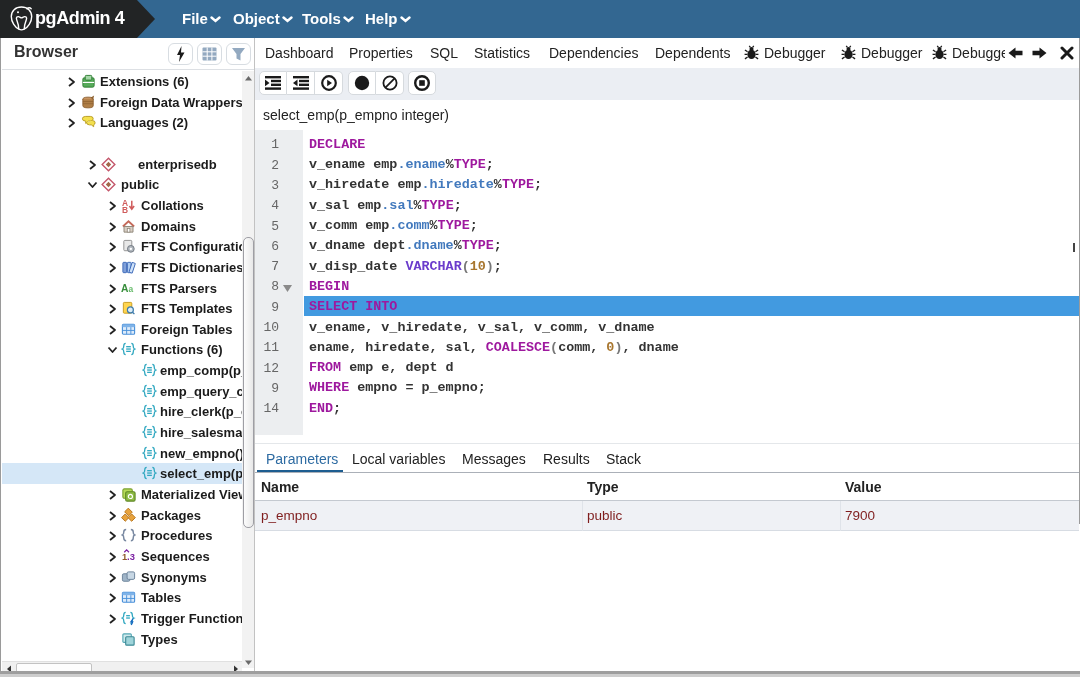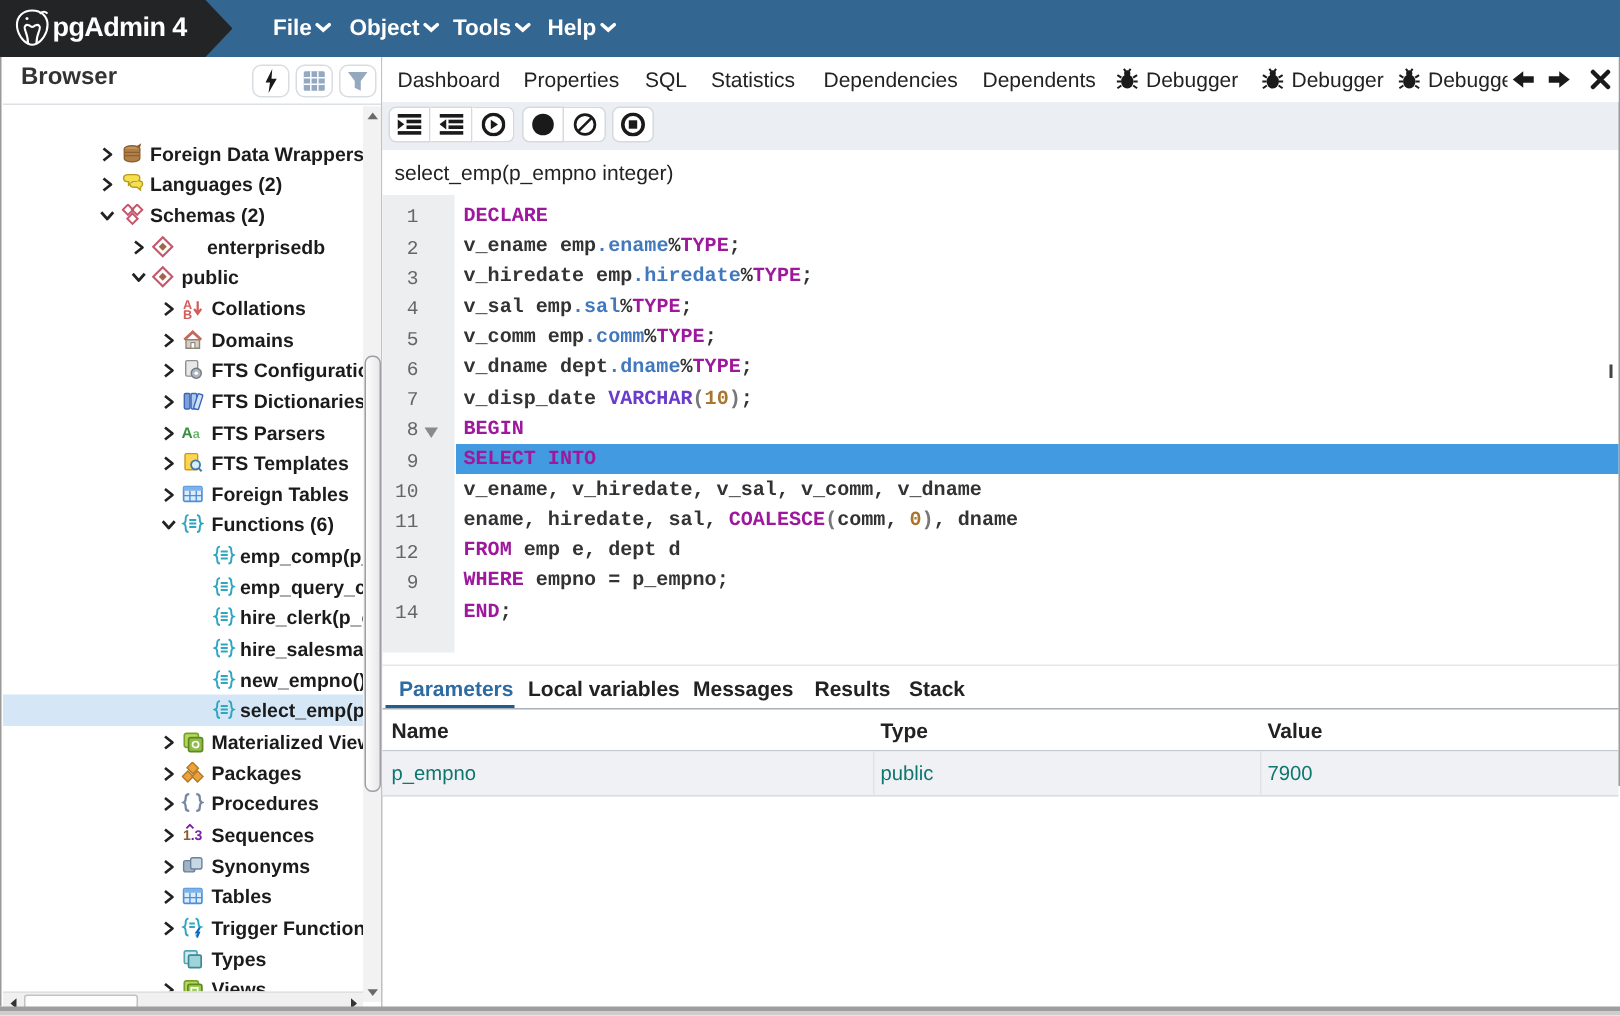--- a/index.html
+++ b/index.html
@@ -68,31 +68,31 @@
 .cline { position:absolute; left:54px; font-size:13.4px; font-weight:bold; color:#333; white-space:pre; }
 #hl9 { position:absolute; left:49px; top:165.5px; width:775px; height:20.3px; background:#429ae0; }
 .kw { color:#9e189e; }
 .bi { color:#6b3ccc; }
 .at { color:#4279bd; }
 .nm { color:#a8762e; }
 .pn { color:#777; }
 
 
 #btabs { position:absolute; left:0; top:405px; width:824px; height:29px; background:#fff; border-top:1px solid #e4e7ea; }
-.btab { position:absolute; top:7px; font-size:14px; color:#222;font-weight:bold; }
+.btab { position:absolute; top:7px; font-size:14px; color:#222; }
 #bt-underline { position:absolute; left:2px; top:26px; width:86px; height:3px; background:#1d5d90; }
 
 
 #ptable { position:absolute; left:0; top:434px; width:824px; }
 #thead { position:absolute; left:0; top:0; width:824px; height:29px; background:#fff;
   border-top:1px solid #abb0b8; border-bottom:1px solid #c4c9d0; }
 #thead div { position:absolute; top:6px; font-size:14px; font-weight:bold; color:#222; }
 #trow { position:absolute; left:0; top:29px; width:824px; height:30px; background:#eff1f5;
   border-bottom:1px solid #d7dce3; }
-#trow div { position:absolute; top:7px; font-size:13.5px; color:#0f766e; }
+#trow div { position:absolute; top:7px; font-size:13.5px; color:#7f1d1d; }
 .colsep { position:absolute; width:1px; background:#dfe3e9; }
 </style>
 </head>
 <body>
 <div id="win">
 
   <div id="hdr">
     <div id="hdrdark"></div>
     <svg class="abs" style="left:7px;top:4px" width="29" height="30" viewBox="0 0 29 30">
       <g fill="none" stroke="#fff" stroke-width="1.4" stroke-linecap="round" stroke-linejoin="round">
@@ -138,20 +138,33 @@
             </g>
           </svg>
       </div>
       <div class="tbtn" style="left:224px">
         <svg width="23" height="20" viewBox="0 0 23 20">
             <path d="M5 4 H18 L13.5 10 V16.5 L9.5 14.5 V10 Z" fill="#93a9c0"></path>
           </svg>
       </div>
     </div>
     <div id="tree">
+        <div class="trow" style="top:0px">
+          <svg class="car" style="left:65px" width="9" height="10">
+            <path d="M2 1 L7 5 L2 9" fill="none" stroke="#222" stroke-width="1.8" stroke-linejoin="round"></path>
+          </svg>
+          <svg class="ico" style="left:79px" viewBox="0 0 16 16">
+            <g>
+              <rect x="2" y="4" width="12" height="10" rx="1.5" fill="#57ab5a" stroke="#2e7d32" stroke-width="1"></rect>
+              <rect x="4.5" y="1.5" width="7" height="5" rx="1" fill="#a5d6a7" stroke="#2e7d32" stroke-width="1"></rect>
+              <line x1="2" y1="9" x2="14" y2="9" stroke="#fff" stroke-width="1.2"></line>
+            </g>
+          </svg>
+          <span class="lbl" style="left:98px">Extensions (6)</span>
+        </div>
         <div class="trow" style="top:20.65px">
           <svg class="car" style="left:65px" width="9" height="10">
             <path d="M2 1 L7 5 L2 9" fill="none" stroke="#222" stroke-width="1.8" stroke-linejoin="round"></path>
           </svg>
           <svg class="ico" style="left:79px" viewBox="0 0 16 16">
             <g>
               <ellipse cx="7.5" cy="4.5" rx="5.5" ry="2.2" fill="#c89360" stroke="#8d6030" stroke-width="1"></ellipse>
               <path d="M2 4.5 V11.5 A5.5 2.2 0 0 0 13 11.5 V4.5" fill="#b07f47" stroke="#8d6030" stroke-width="1"></path>
               <line x1="2" y1="7" x2="13" y2="7" stroke="#8d6030" stroke-width="0.8"></line>
               <line x1="2" y1="9.3" x2="13" y2="9.3" stroke="#8d6030" stroke-width="0.8"></line>
@@ -164,33 +177,20 @@
           <svg class="car" style="left:65px" width="9" height="10">
             <path d="M2 1 L7 5 L2 9" fill="none" stroke="#222" stroke-width="1.8" stroke-linejoin="round"></path>
           </svg>
           <svg class="ico" style="left:79px" viewBox="0 0 16 16">
             <g>
               <path d="M1.5 4 Q1.5 1.5 5 1.5 H10 Q13 1.5 13 4 Q13 6.5 10 6.5 H8 L5 9 V6.5 Q1.5 6.5 1.5 4 Z" fill="#f4e04d" stroke="#b89b20" stroke-width="1"></path>
               <path d="M6 8 Q6 10.5 9 10.5 H11 L13.5 12.5 V10.5 Q15 10 15 8.2 Q15 6 12.5 6" fill="#f4e04d" stroke="#b89b20" stroke-width="1"></path>
             </g>
           </svg>
           <span class="lbl" style="left:98px">Languages (2)</span>
-        </div>
-        <div class="trow" style="top:61.949999999999996px">
-          <svg class="car" style="left:64px" width="11" height="10">
-            <path d="M1.5 2.5 L5.5 7 L9.5 2.5" fill="none" stroke="#222" stroke-width="1.8" stroke-linejoin="round"></path>
-          </svg>
-          <svg class="ico" style="left:79px" viewBox="0 0 16 16">
-            <g fill="none" stroke="#c4576b" stroke-width="1.4">
-              <rect x="2" y="1.5" width="5.2" height="5.2" transform="rotate(45 4.6 4.1)"></rect>
-              <rect x="8.5" y="1.5" width="5.2" height="5.2" transform="rotate(45 11.1 4.1)"></rect>
-              <rect x="5.2" y="7.8" width="5.2" height="5.2" transform="rotate(45 7.8 10.4)"></rect>
-            </g>
-          </svg>
-          <span class="lbl" style="left:98px">Schemas (2)</span>
         </div>
         <div class="trow" style="top:82.6px">
           <svg class="car" style="left:86px" width="9" height="10">
             <path d="M2 1 L7 5 L2 9" fill="none" stroke="#222" stroke-width="1.8" stroke-linejoin="round"></path>
           </svg>
           <svg class="ico" style="left:99px" viewBox="0 0 16 16">
             <g>
               <rect x="3.2" y="3.2" width="9.6" height="9.6" transform="rotate(45 8 8)" fill="none" stroke="#c4576b" stroke-width="1.5"></rect>
               <rect x="6" y="6" width="4" height="4" transform="rotate(45 8 8)" fill="#a2674a"></rect>
             </g>
@@ -482,33 +482,20 @@
           <span class="lbl" style="left:139px">Trigger Functions</span>
         </div>
         <div class="trow" style="top:557.55px">
           <svg class="ico" style="left:119px" viewBox="0 0 16 16">
             <g>
               <rect x="2" y="2" width="9" height="9" rx="1" fill="#cfe9ec" stroke="#53a7b4" stroke-width="1.2"></rect>
               <rect x="5" y="5" width="9" height="9" rx="1" fill="#9fd4da" stroke="#3d8995" stroke-width="1.2"></rect>
             </g>
           </svg>
           <span class="lbl" style="left:139px">Types</span>
-        </div>
-        <div class="trow" style="top:578.1999999999999px">
-          <svg class="car" style="left:106px" width="9" height="10">
-            <path d="M2 1 L7 5 L2 9" fill="none" stroke="#222" stroke-width="1.8" stroke-linejoin="round"></path>
-          </svg>
-          <svg class="ico" style="left:119px" viewBox="0 0 16 16">
-            <g>
-              <rect x="2" y="2" width="10" height="10" rx="1.5" fill="#b6d957" stroke="#7aa12f" stroke-width="1.2"></rect>
-              <rect x="4.5" y="4.5" width="10" height="10" rx="1.5" fill="#9ccc50" stroke="#5f8824" stroke-width="1.2"></rect>
-              <rect x="7" y="7" width="4.5" height="4.5" fill="none" stroke="#fff" stroke-width="1.2"></rect>
-            </g>
-          </svg>
-          <span class="lbl" style="left:139px">Views</span>
         </div>
       </div>
     <div id="vsb">
       <div class="abs" style="left:0;top:0;width:13px;height:13px;background:#f2f2f2">
         <svg width="13" height="13">
             <path d="M3 8.5 L6.5 4 L10 8.5 Z" fill="#6a6a6a"></path>
           </svg>
       </div>
       <div class="abs" style="left:1px;top:166px;width:11px;height:291px;background:linear-gradient(90deg,#fcfcfc,#e8e8e8);border:1px solid #9e9ea4;border-radius:5px"></div>
       <div class="abs" style="left:0;top:584px;width:13px;height:13px;background:#f2f2f2">

